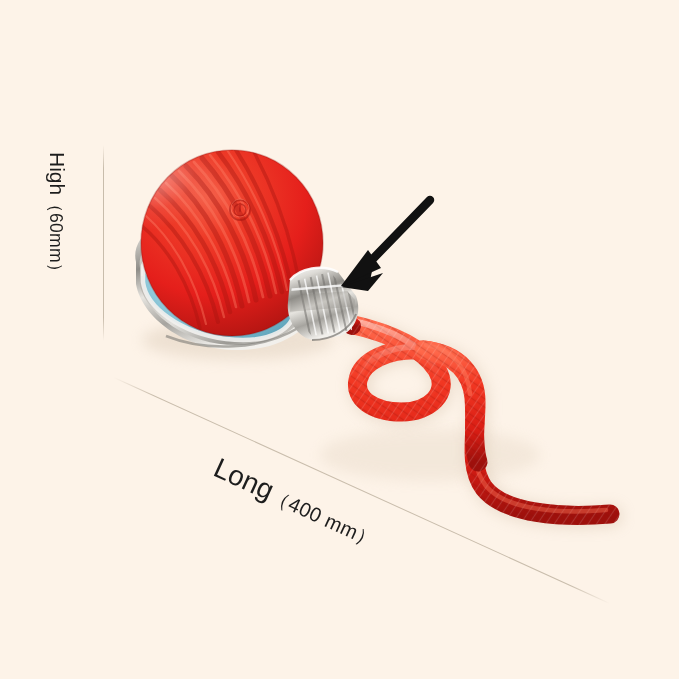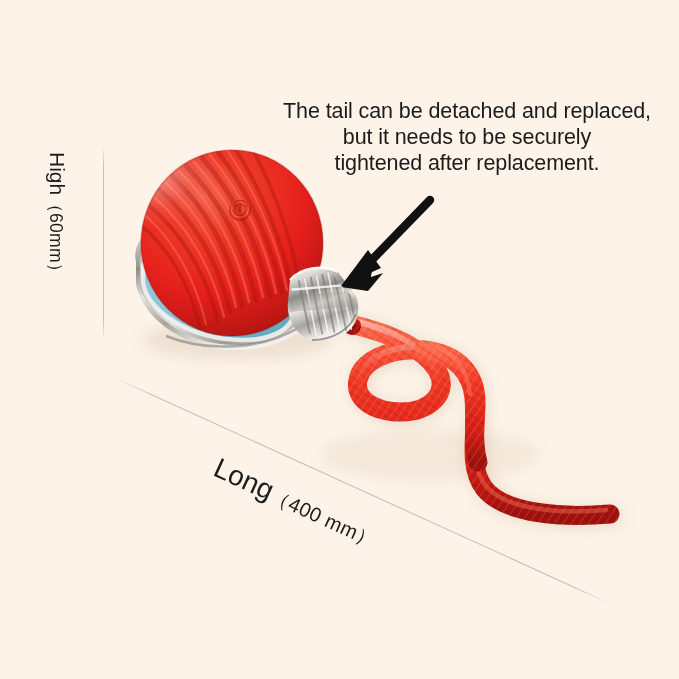--- a/index.html
+++ b/index.html
@@ -370,23 +370,20 @@
     <g>
       <path d="M430 200 L366 266" stroke="#111111" stroke-width="8.5" stroke-linecap="round" fill="none"></path>
       <path d="M341 286 L375 256 L370 281 L362 289 Z" fill="#111111"></path>
       <path d="M341 286 L368 250 L381 268 Z" fill="#111111"></path>
       <path d="M341 287 L383 273 L368 291 Z" fill="#111111"></path>
     </g>
   </svg>
 
   <div class="arrow"></div>
 
-  <div class="caption">The tail can be detached and replaced,
-but it needs to be securely
-tightened after replacement.</div>
 
   <div class="label-high">
     <span>High</span><span class="unit">（60mm）</span>
   </div>
 
   <div class="label-long">
     <span>Long</span><span class="unit">（400 mm）</span>
   </div>
 
 </div>

